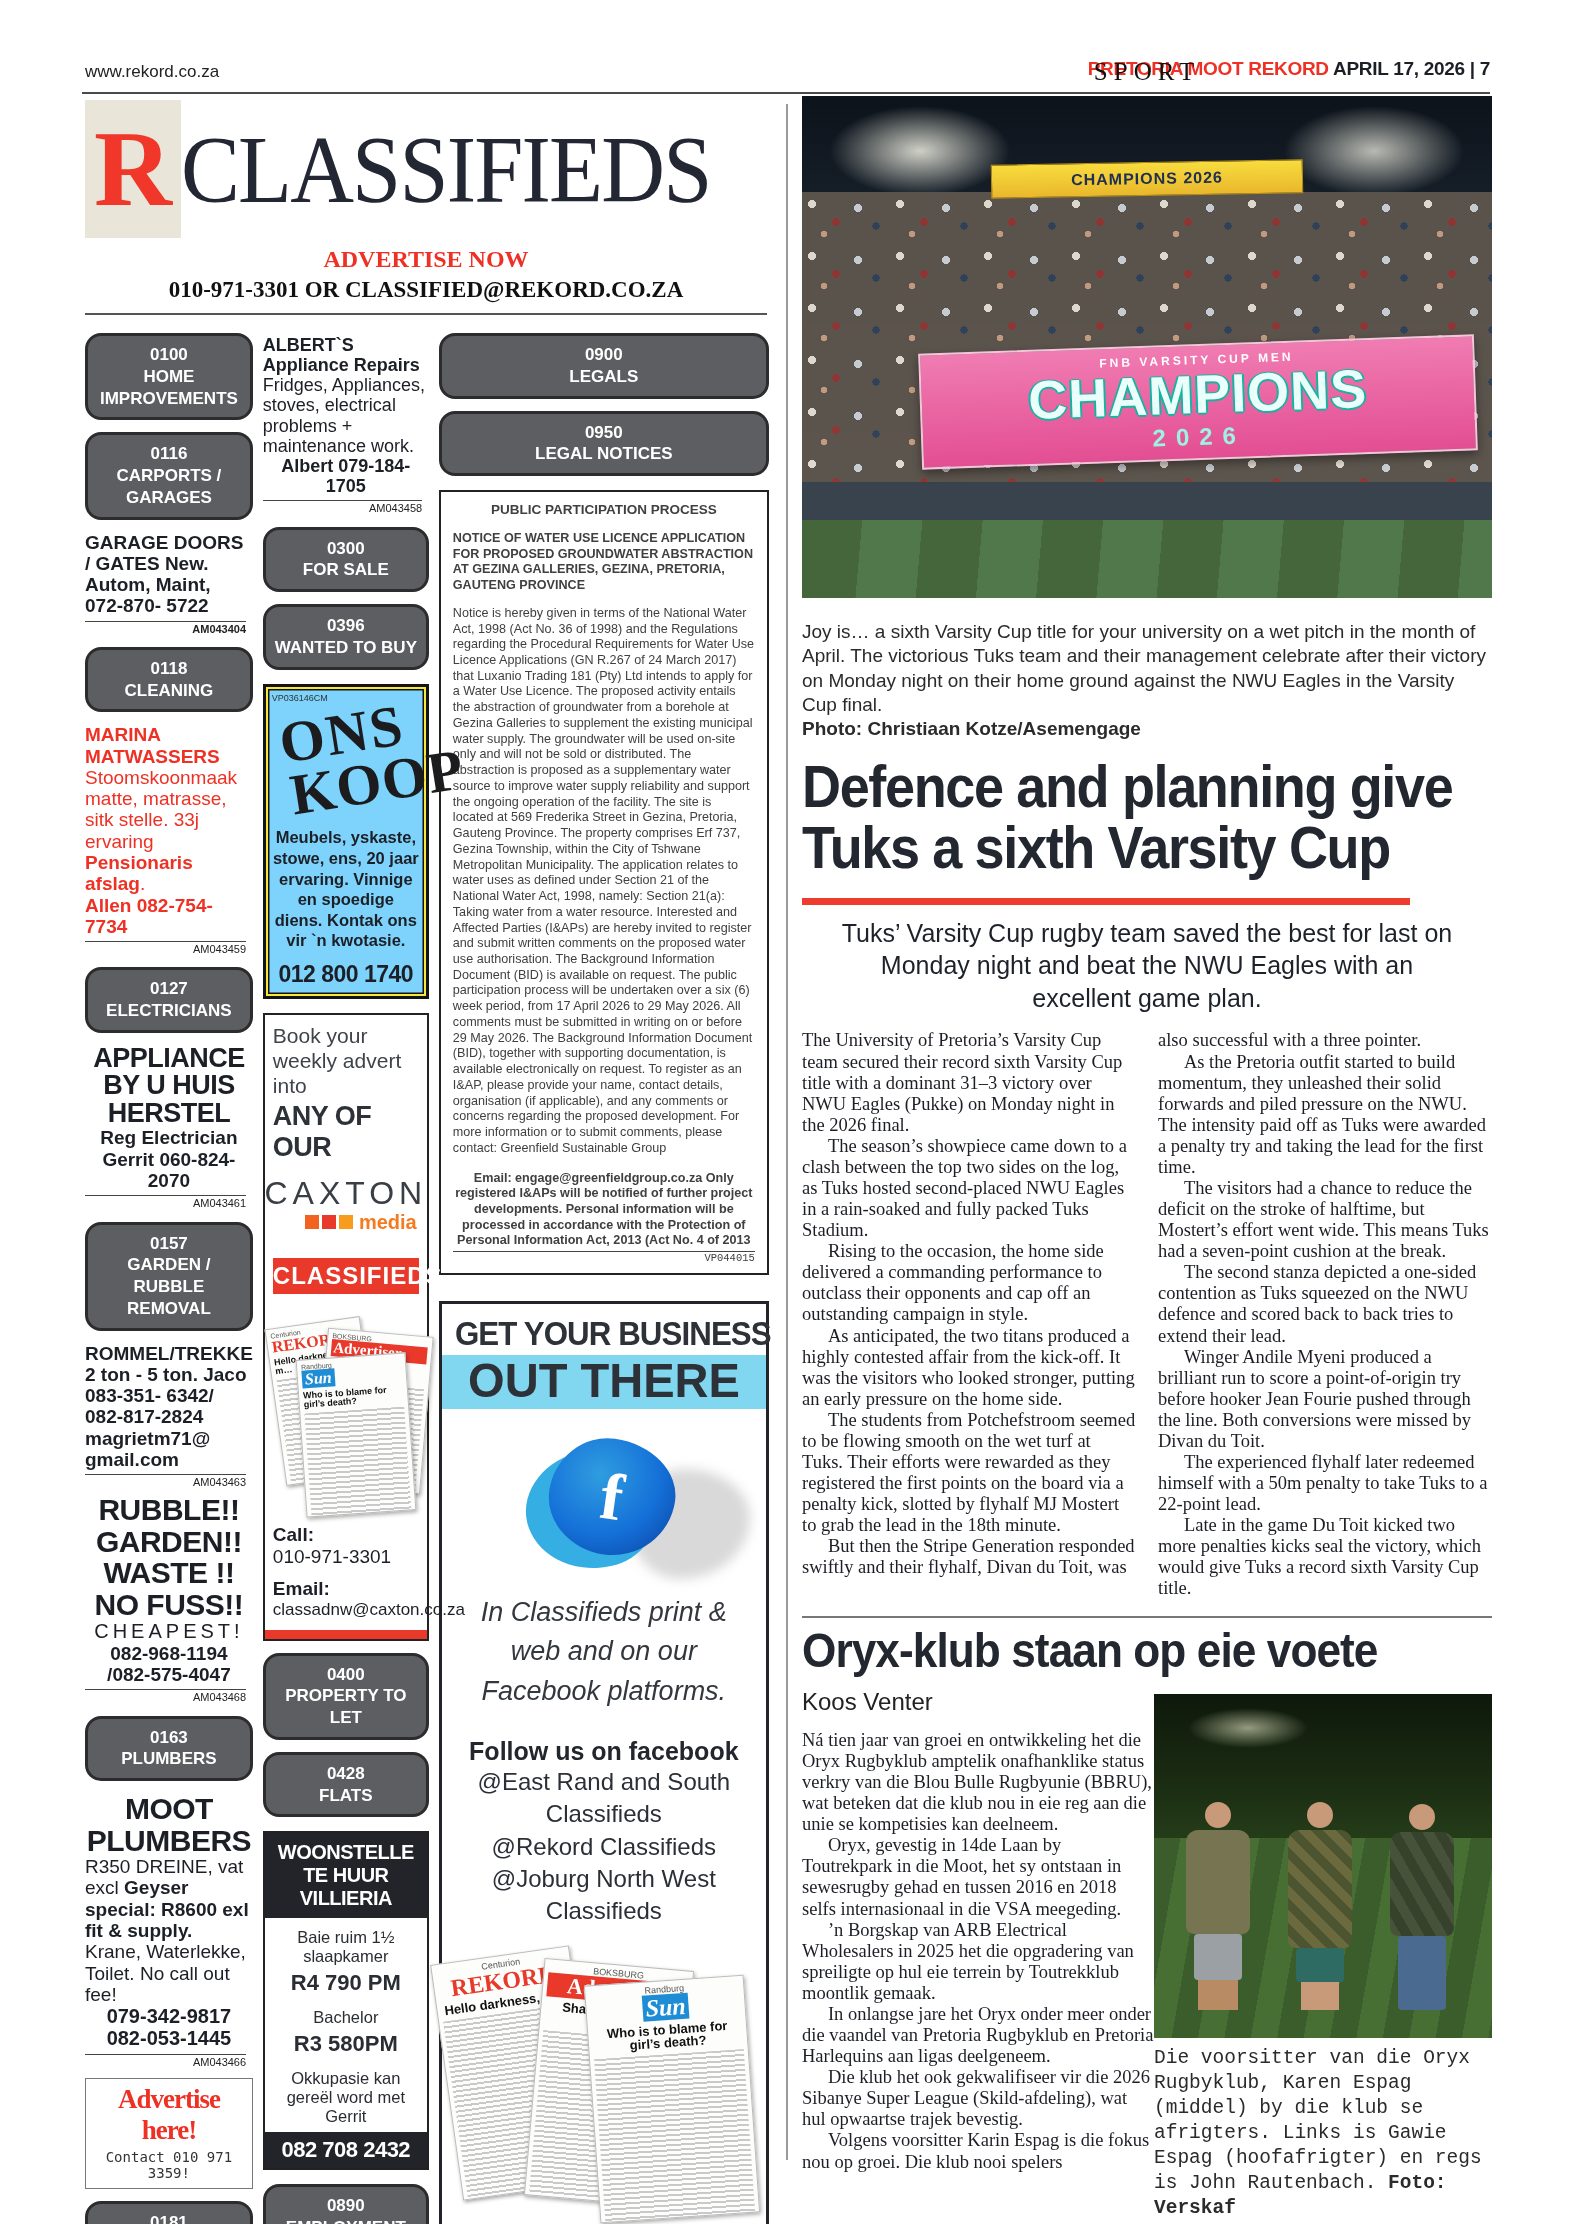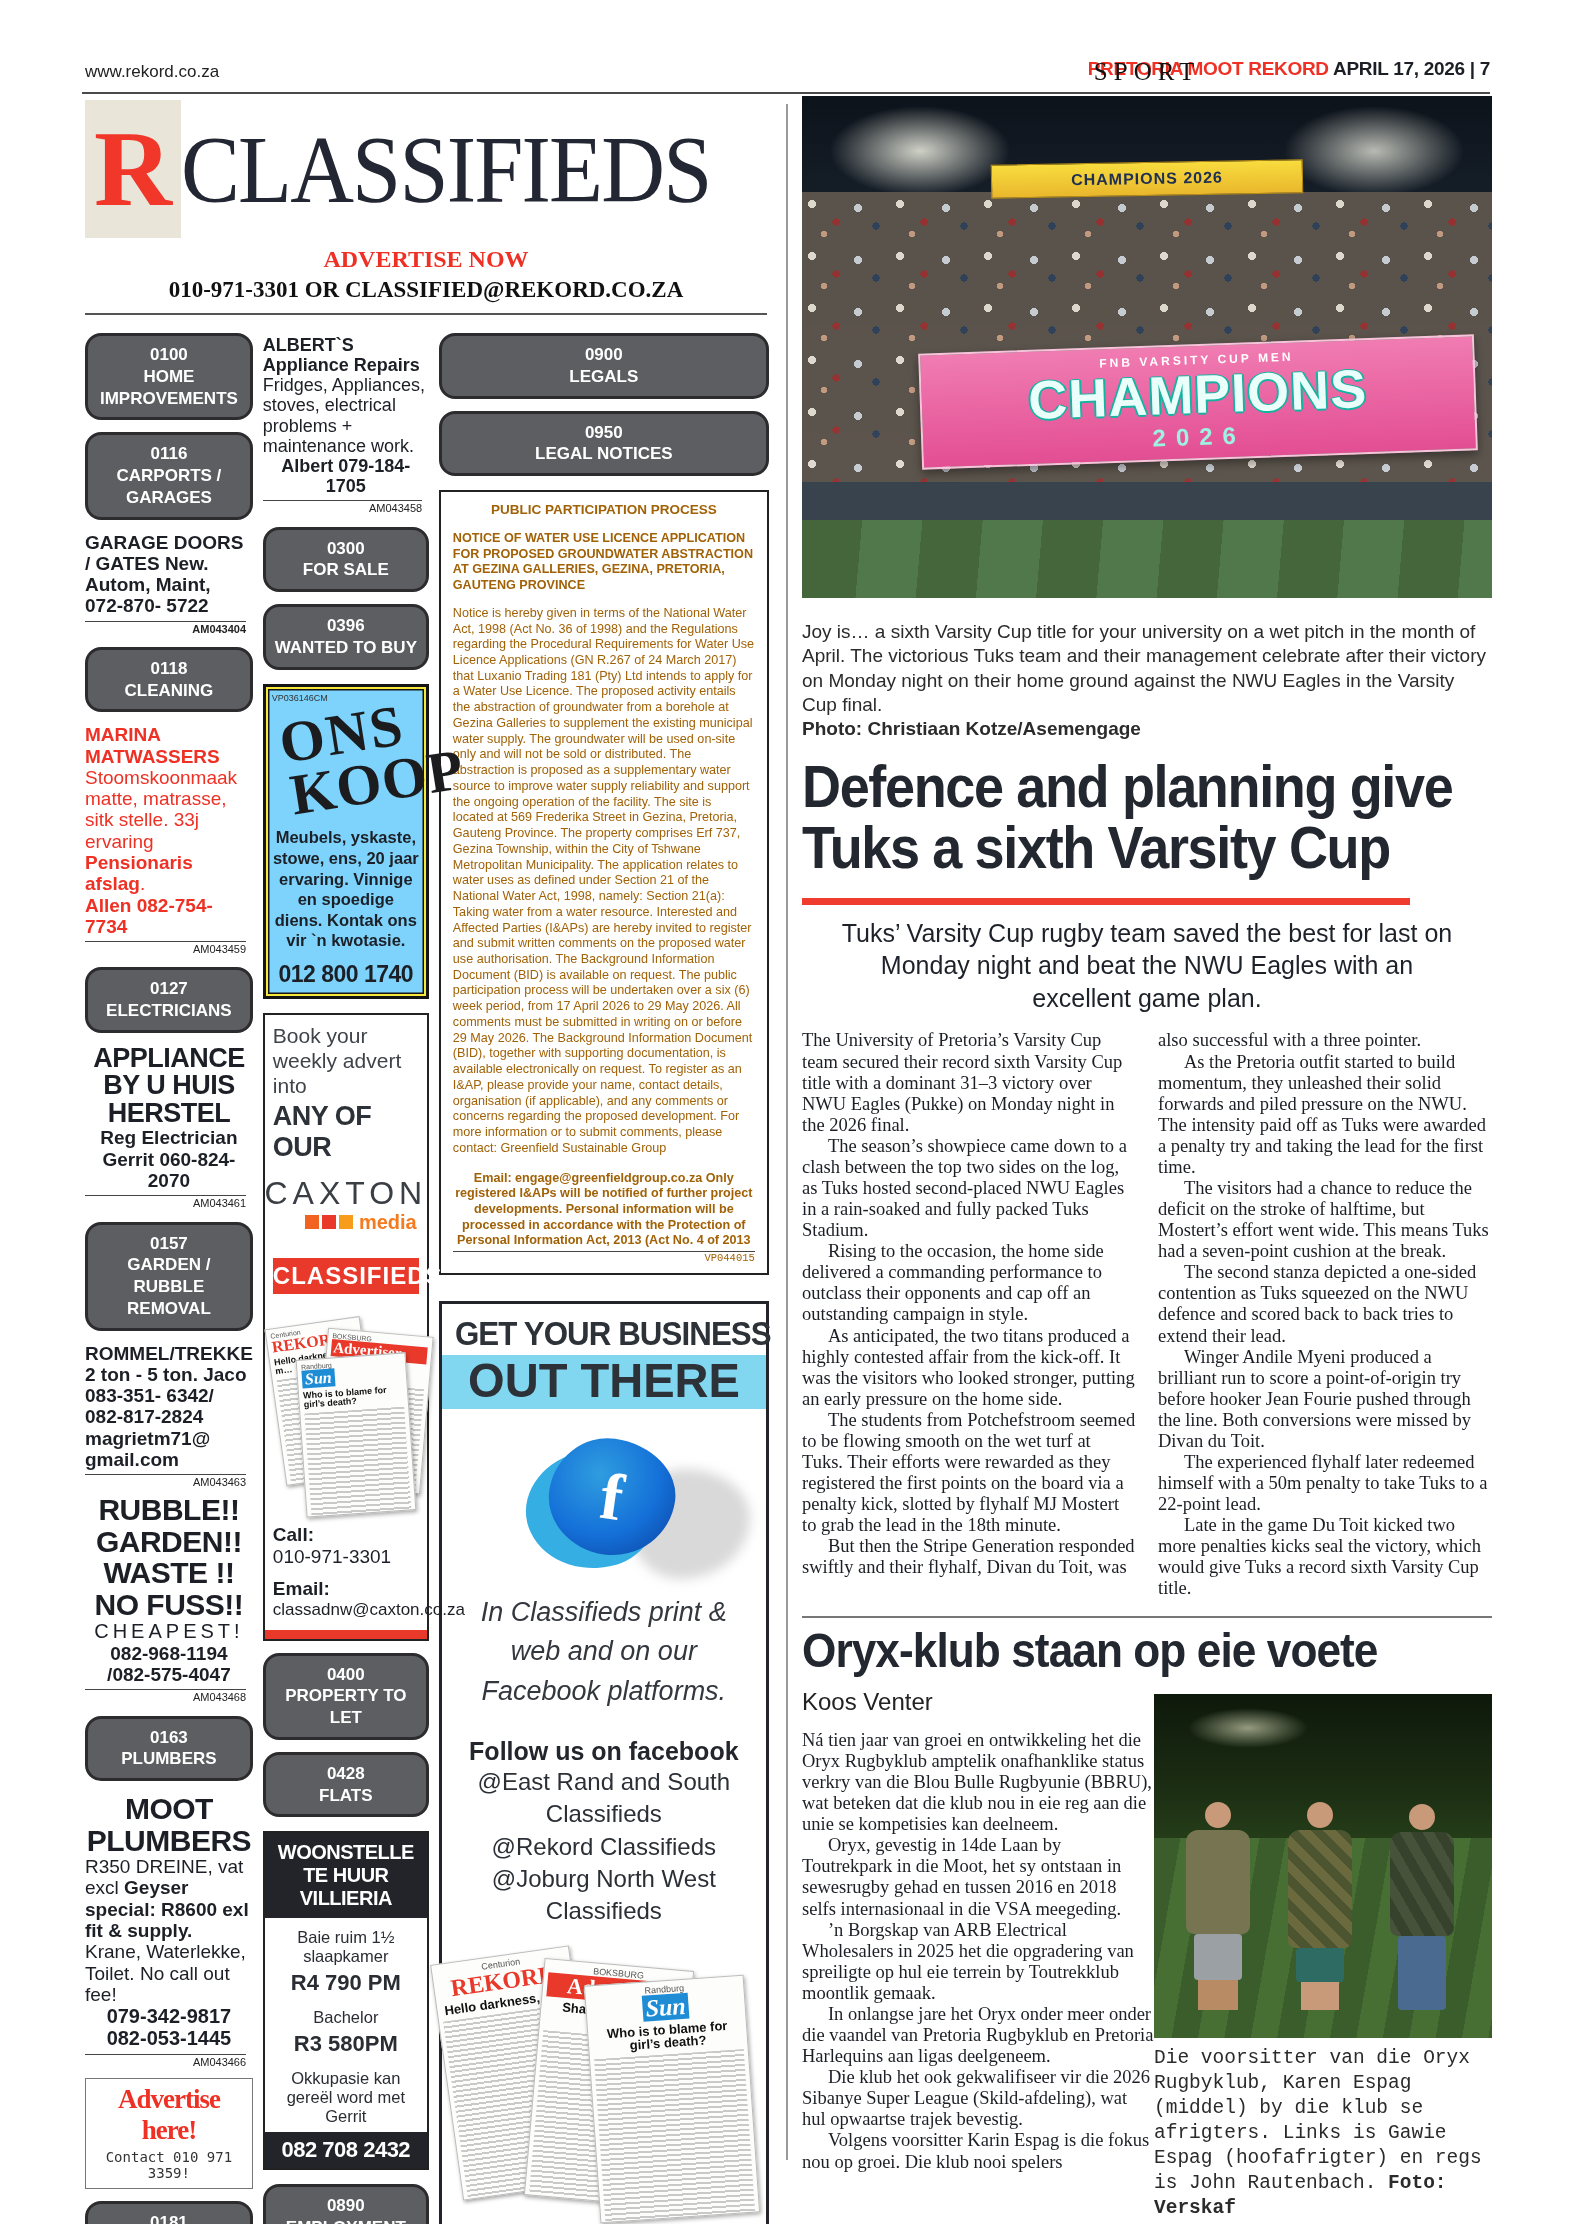--- a/index.html
+++ b/index.html
@@ -95,21 +95,21 @@
   .big .np-city{font-size:9px;}
 
   
   .woon{border:2px solid #222;margin:14px 0;text-align:center;}
   .woon-head{background:#23242a;color:#fff;font-weight:700;font-size:20px;line-height:1.15;padding:8px 2px;letter-spacing:-0.5px;}
   .woon-body{padding:10px 4px 6px;font-size:16.5px;color:#2a2d33;}
   .woon-price{font-weight:700;font-size:22px;margin:4px 0 12px;}
   .woon-foot{background:#23242a;color:#fff;font-weight:700;font-size:22px;padding:5px 0;letter-spacing:-0.5px;}
 
   
-  .legalbox{border:2px solid #222;padding:10px 12px 8px;font-size:12.6px;line-height:1.25;color:#a16207;margin:14px 0;}
+  .legalbox{border:2px solid #222;padding:10px 12px 8px;font-size:12.6px;line-height:1.25;color:#404040;margin:14px 0;}
   .legal-h{text-align:center;font-weight:700;font-size:13.5px;margin-bottom:12px;}
   .legal-t{font-weight:700;margin-bottom:12px;}
   .legal-c{font-weight:700;text-align:center;margin-top:14px;}
   .legal-ref{border-top:1px solid #444;text-align:right;font-size:10.5px;margin-top:2px;font-family:Liberation Mono, monospace;}
 
   
   .outbox{border:3px solid #23242a;margin:26px 0 0;background:#fff;text-align:center;padding-bottom:12px;}
   .ot-t1{font-size:34px;font-weight:700;color:#2d3138;transform:scaleX(.92);transform-origin:center;
          margin-top:10px;letter-spacing:-1px;white-space:nowrap;}
   .ot-band{background:#82d7f0;margin-top:2px;padding:2px 0 4px;}

